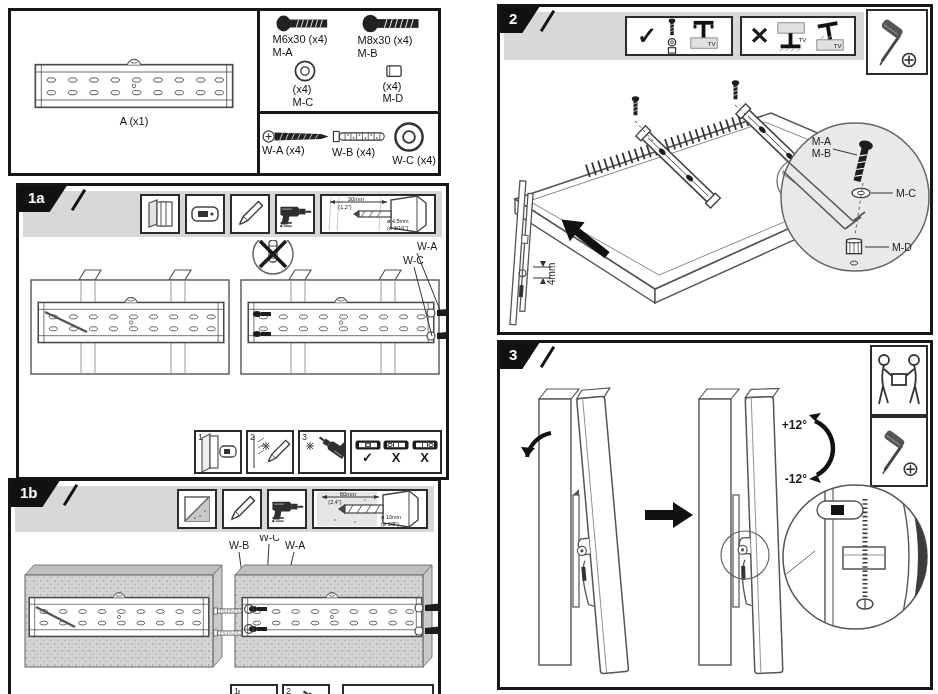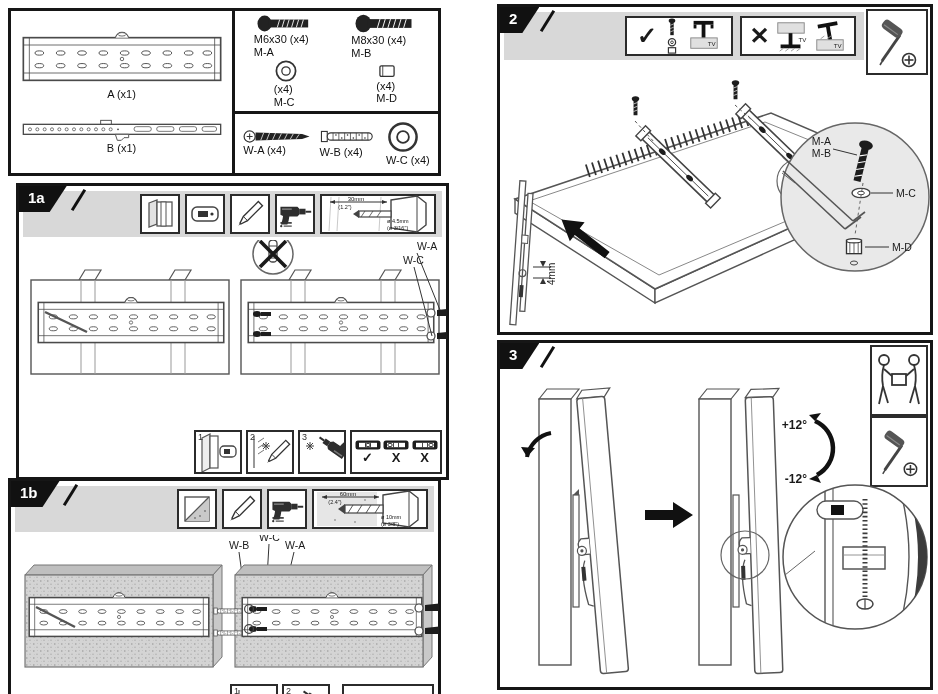--- a/index.html
+++ b/index.html
@@ -8,21 +8,21 @@
     font-family:"Liberation Sans",sans-serif;color:#1a1a1a;overflow:hidden;
   }
   .panel{position:absolute;border:3px solid #161616;background:#fff;box-sizing:border-box;}
   #parts-panel{left:8px;top:8px;width:433px;height:168px;display:flex;}
   #panel-1a{left:16px;top:183px;width:433px;height:297px;text-align:right;}
   #panel-1b{left:8px;top:433px;width:433px;height:257px;margin-top:45px;}
   #panel-2{left:497px;top:4px;width:436px;height:331px;}
   #panel-3{left:497px;top:340px;width:436px;height:350px;}
 
   
-  .parts-left{width:224px;border-right:3px solid #161616;display:flex;flex-direction:column;
+  .parts-left{width:249px;border-right:3px solid #161616;display:flex;flex-direction:column;
     align-items:center;justify-content:space-evenly;padding:2px 0;box-sizing:border-box;}
   .parts-right{flex:1;display:flex;flex-direction:column;}
   .parts-screws{flex:1.55;border-bottom:3px solid #161616;display:grid;
     grid-template-columns:1fr 1fr;align-items:center;justify-items:center;padding:2px 0;}
   .parts-wall{flex:1;display:flex;align-items:center;justify-content:space-evenly;}
   .pcell{display:flex;flex-direction:column;align-items:flex-start;text-align:center;
     font-size:11px;line-height:1.15;color:#111;}
   .pgroup{display:flex;flex-direction:column;align-items:center;font-size:11px;color:#111;}
 
   
@@ -248,28 +248,20 @@
 </svg>
 
 <section class="panel" id="parts-panel">
   <div class="parts-left">
     <div class="pgroup">
       <svg width="200" height="58" viewBox="0 0 300 84">
           <use href="#plate"></use>
         </svg>
       <span>A (x1)</span>
     </div>
-    <div class="pgroup">
-      <svg width="200" height="26" viewBox="0 0 300 36">
-        <rect x="118" y="5" width="16" height="7" fill="#fff" stroke="#4a4a4a" stroke-width="1.4"></rect>
-        <use href="#tvbar"></use>
-        <path d="M140,26 h20 v5 h-7 l-4,4 h-6 z" fill="#fff" stroke="#4a4a4a" stroke-width="1.4"></path>
-      </svg>
-      <span>B (x1)</span>
-    </div>
   </div>
 
   <div class="parts-right">
     <div class="parts-screws">
       <div class="pcell">
         <svg width="64" height="19" viewBox="0 0 80 24">
             <use href="#mscrew"></use>
           </svg>
         <span>M6x30 (x4)</span>
         <span>M-A</span>

